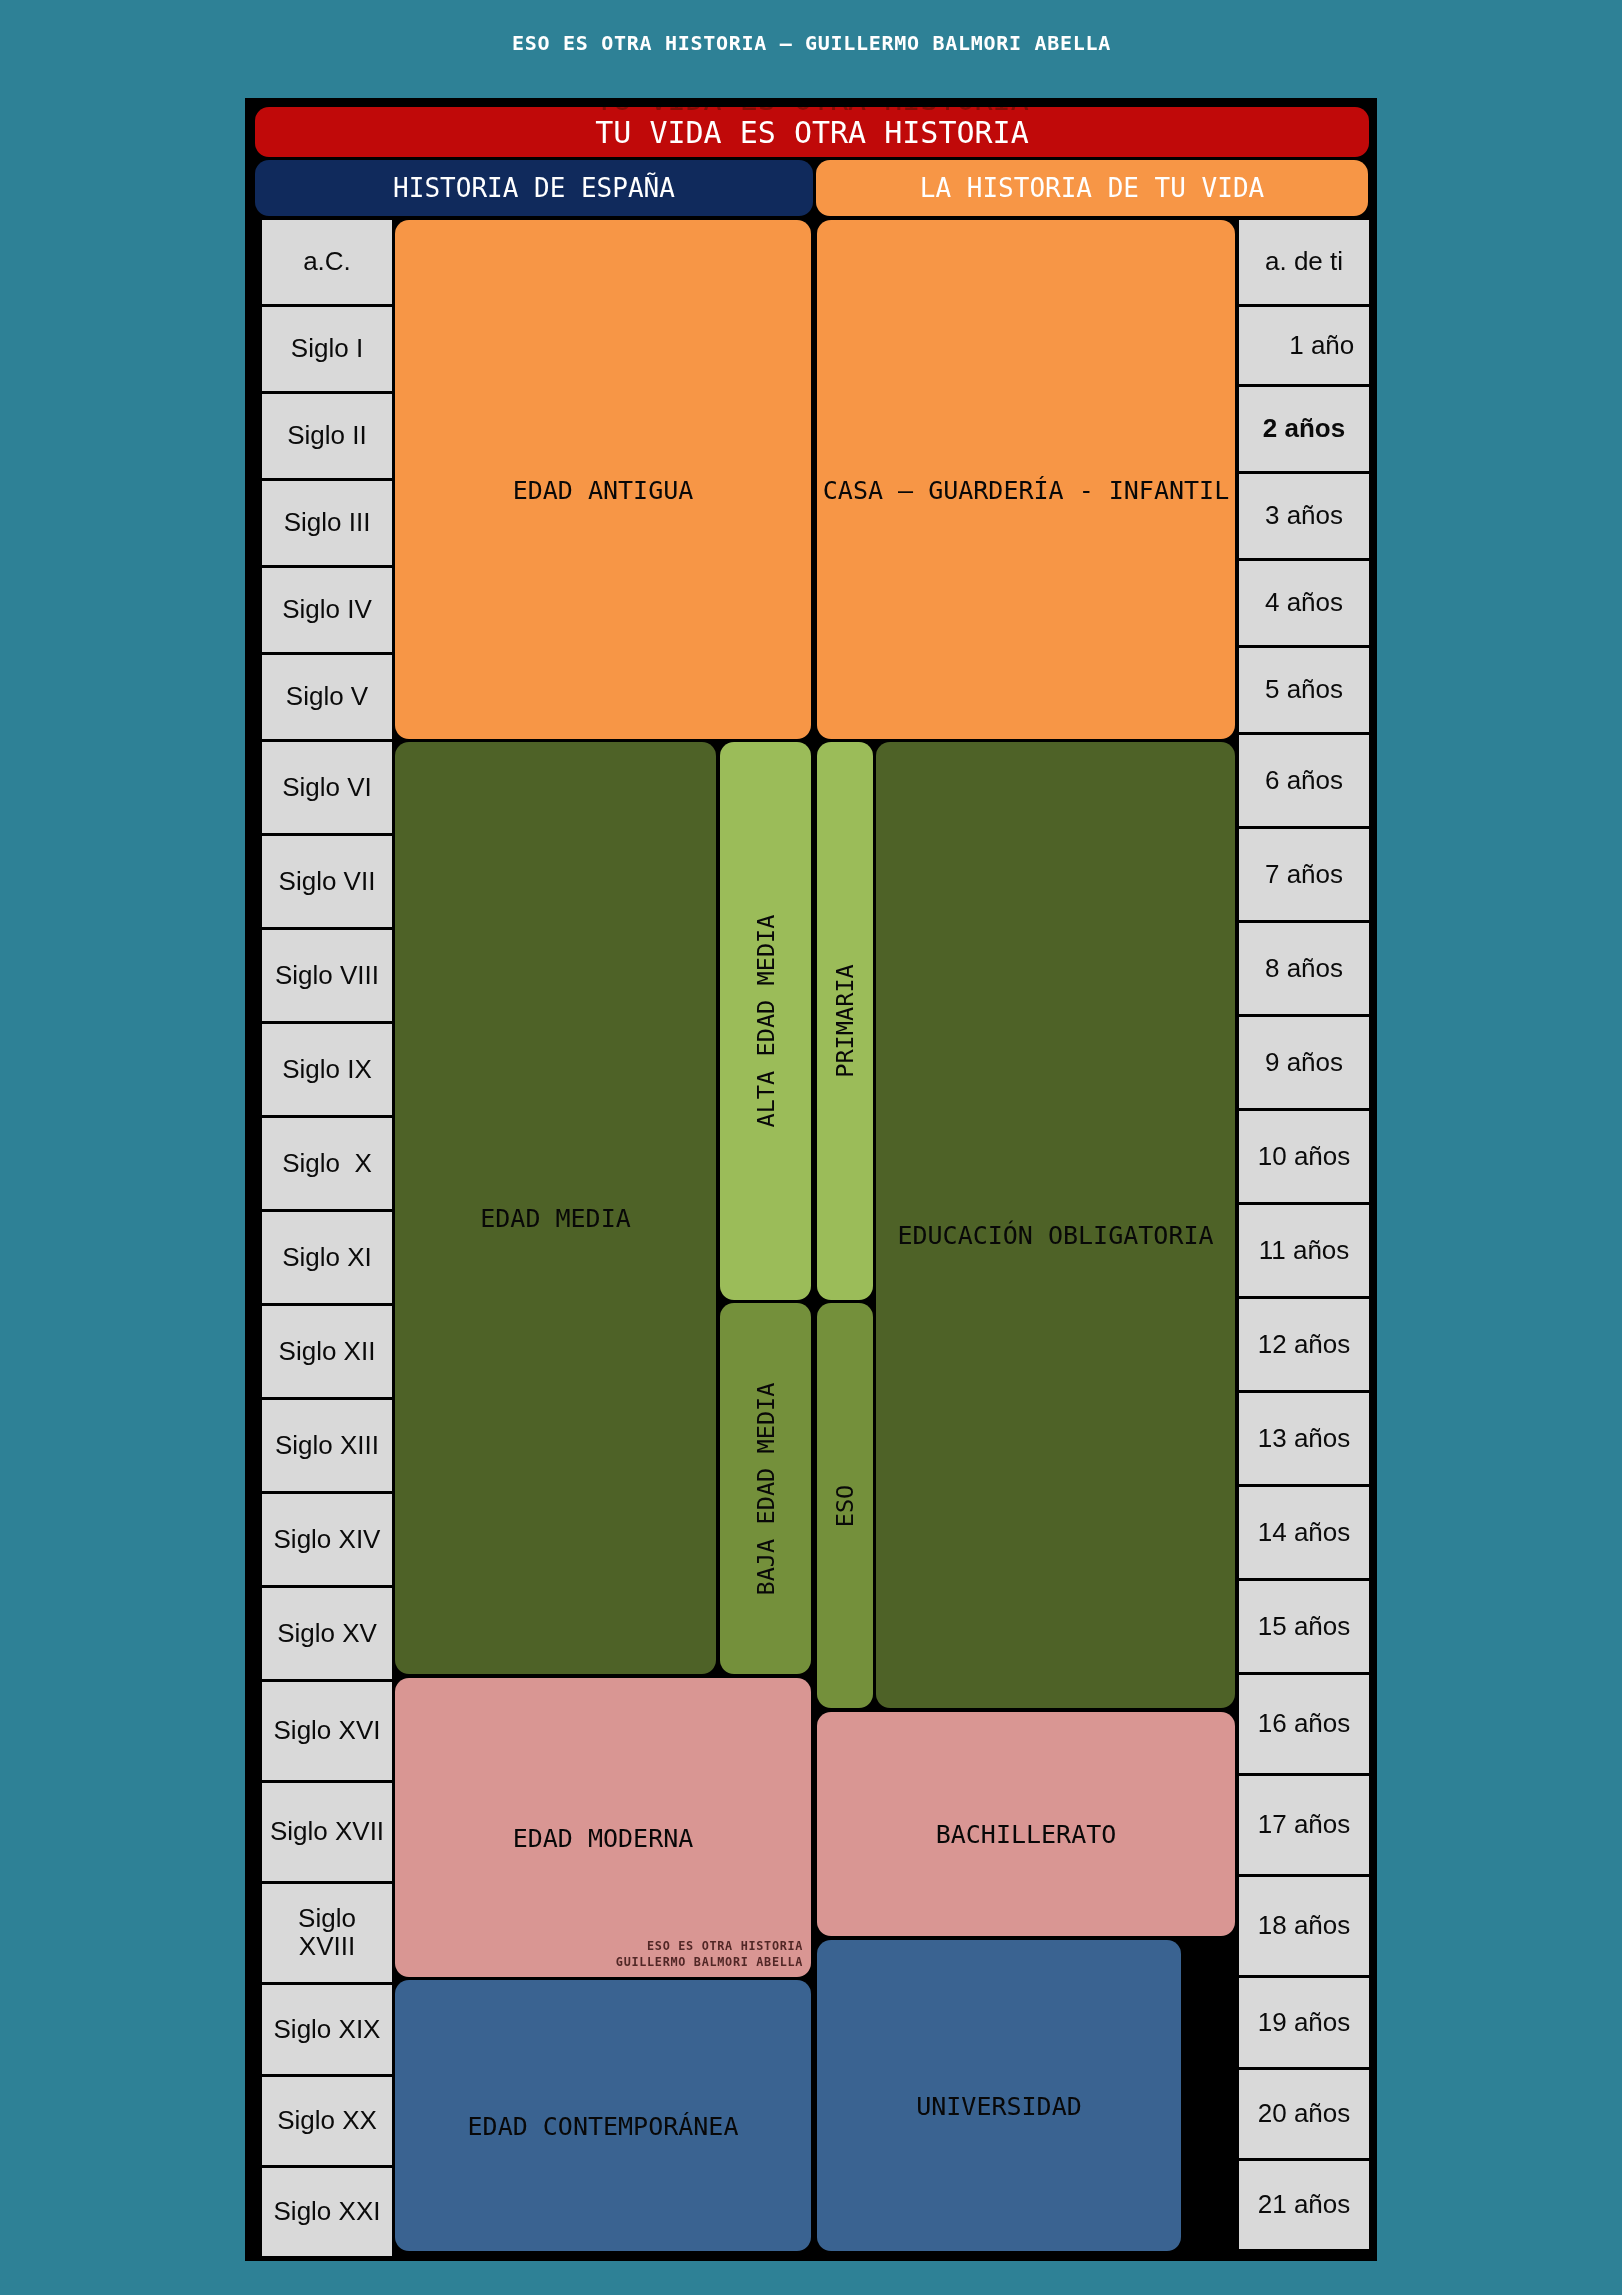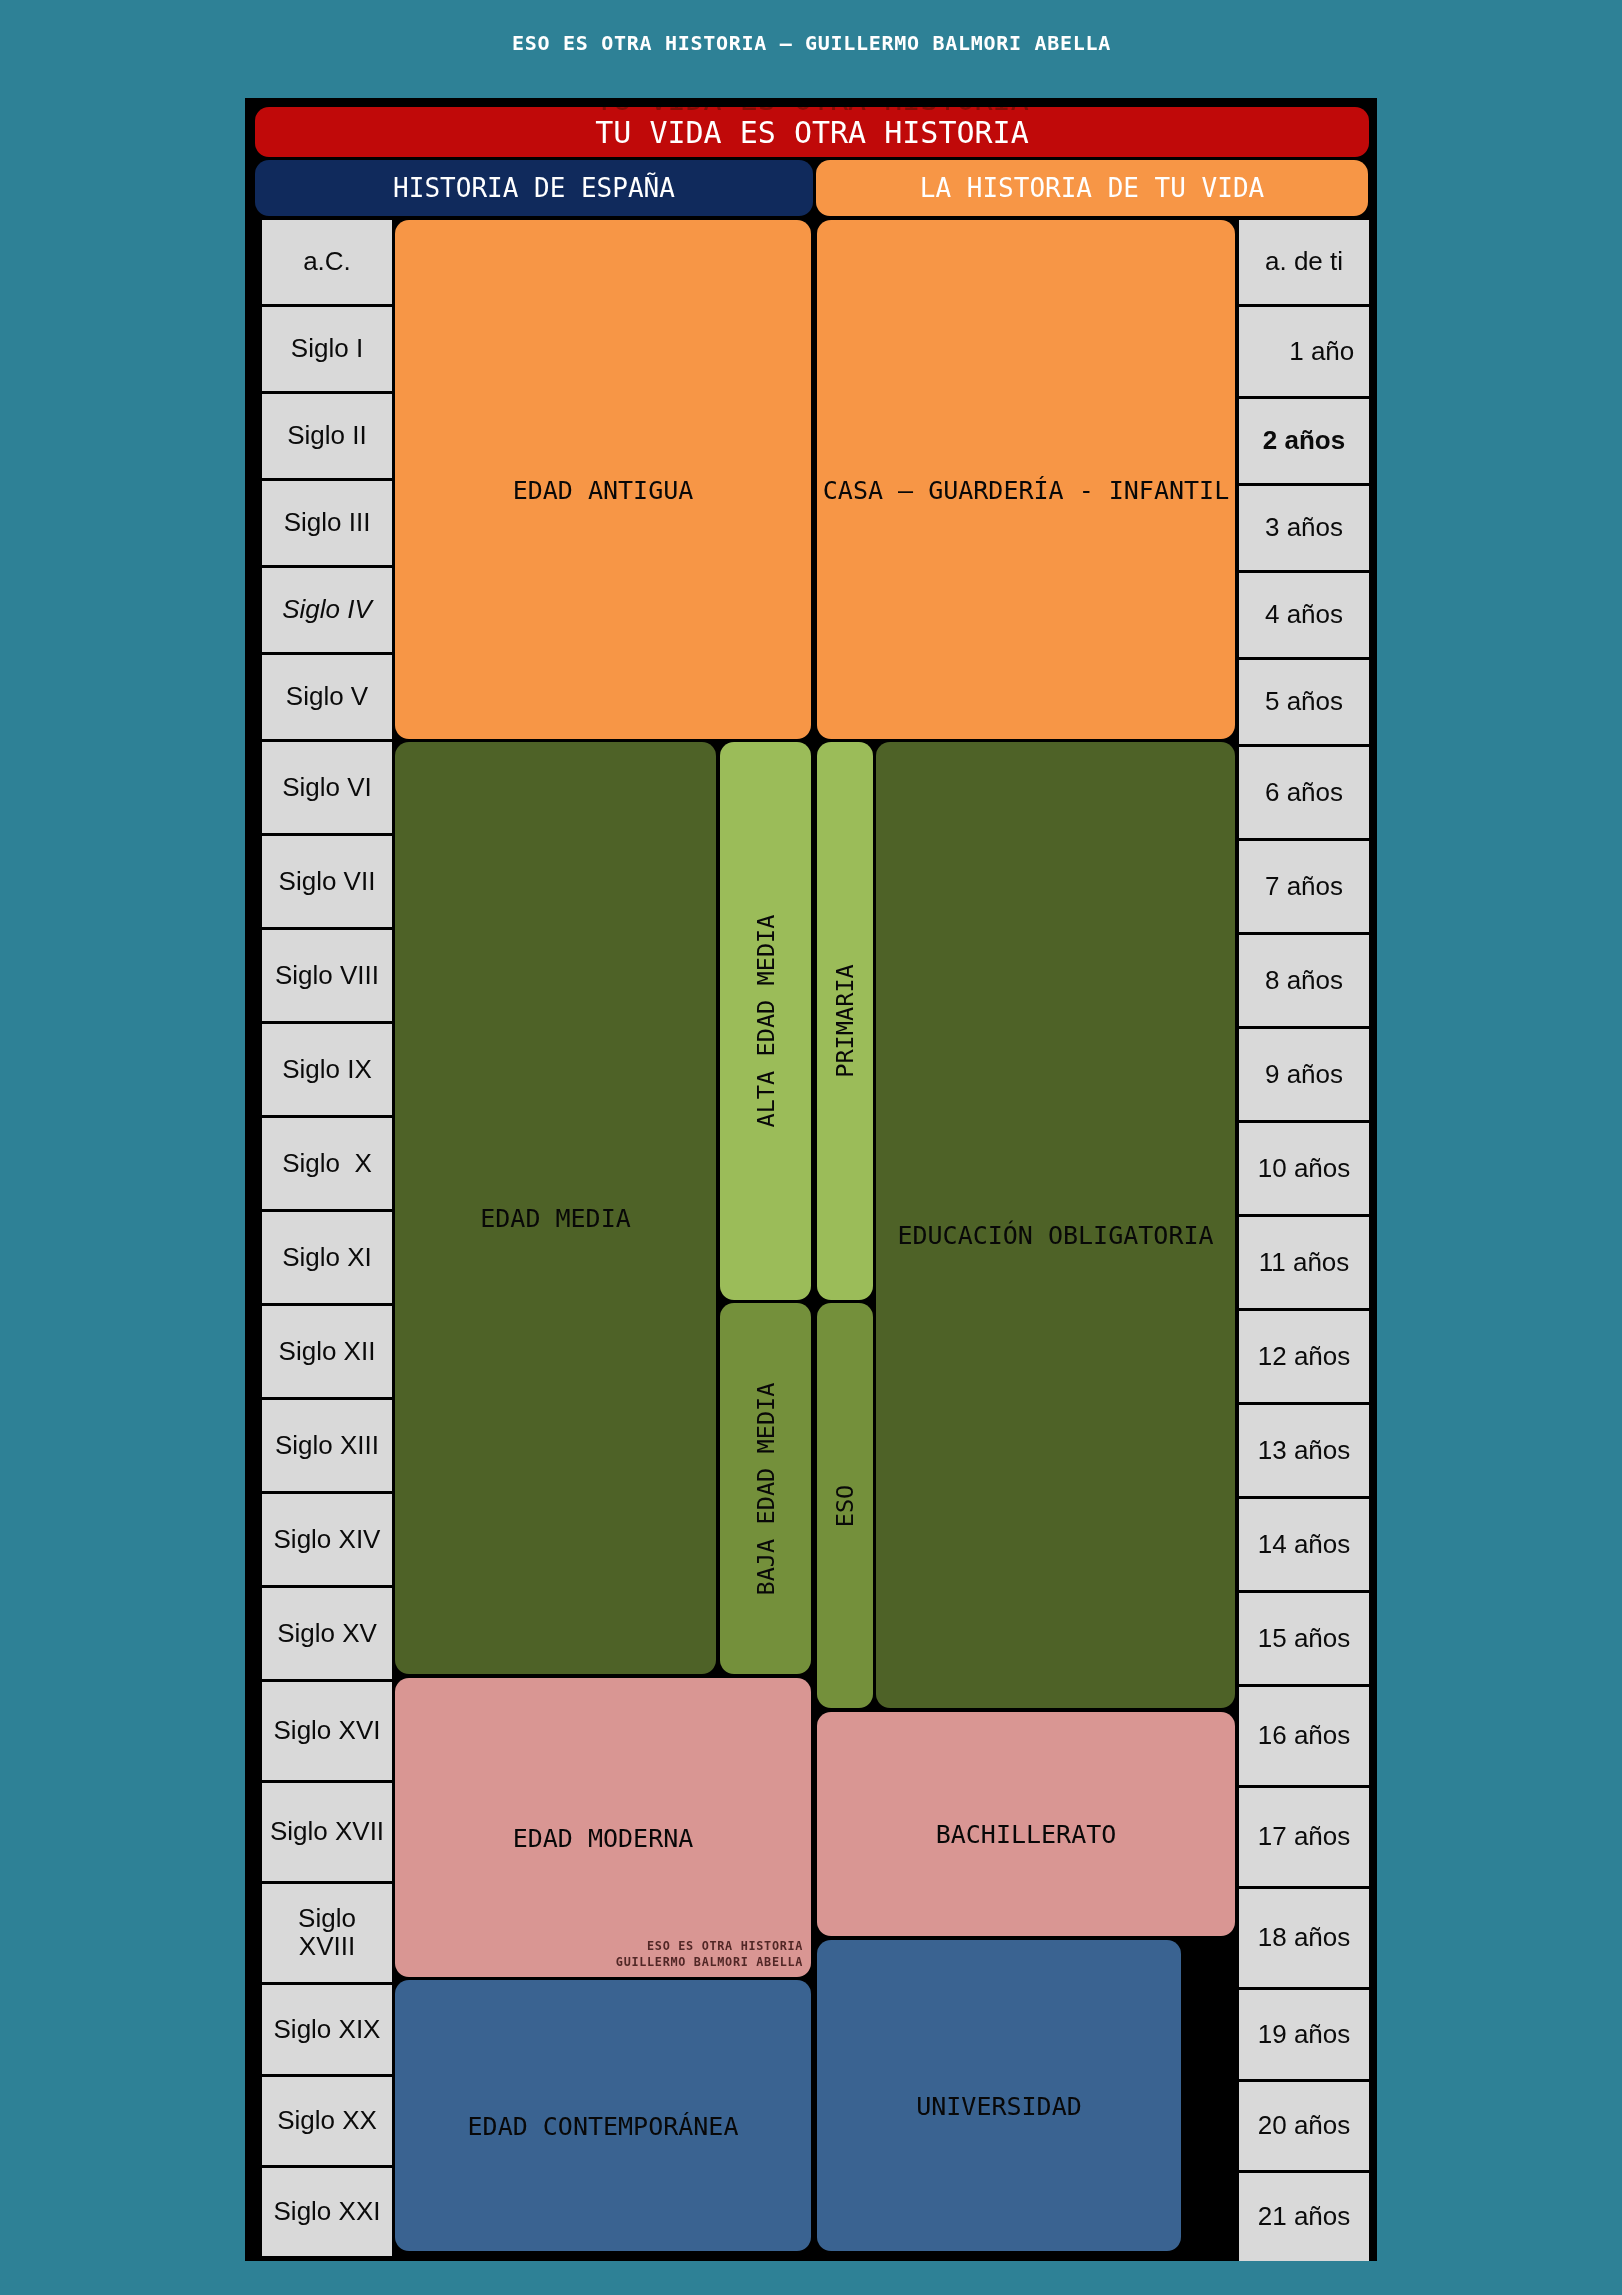--- a/index.html
+++ b/index.html
@@ -88,42 +88,42 @@
 </div>
 
 <div class="abs hdr hdr-spain mono">HISTORIA DE ESPAÑA</div>
 <div class="abs hdr hdr-life mono">LA HISTORIA DE TU VIDA</div>
 
 <div class="abs label-col col-centuries" id="col-centuries">
     <div class="lcell" style="height: 87px;">a.C.</div>
     <div class="lcell" style="height: 87px;">Siglo I</div>
     <div class="lcell" style="height: 87px;">Siglo II</div>
     <div class="lcell" style="height: 87px;">Siglo III</div>
-    <div class="lcell" style="height: 87px; font-style: italic;">Siglo IV</div>
+    <div class="lcell" style="height: 87px;">Siglo IV</div>
     <div class="lcell" style="height: 87px;">Siglo V</div>
     <div class="lcell" style="height: 94px;">Siglo VI</div>
     <div class="lcell" style="height: 94px;">Siglo VII</div>
     <div class="lcell" style="height: 94px;">Siglo VIII</div>
     <div class="lcell" style="height: 94px;">Siglo IX</div>
     <div class="lcell" style="height: 94px;">Siglo&nbsp; X</div>
     <div class="lcell" style="height: 94px;">Siglo XI</div>
     <div class="lcell" style="height: 94px;">Siglo XII</div>
     <div class="lcell" style="height: 94px;">Siglo XIII</div>
     <div class="lcell" style="height: 94px;">Siglo XIV</div>
     <div class="lcell" style="height: 94px;">Siglo XV</div>
     <div class="lcell" style="height: 101px;">Siglo XVI</div>
     <div class="lcell" style="height: 101px;">Siglo XVII</div>
     <div class="lcell" style="height: 101px;">Siglo XVIII</div>
     <div class="lcell" style="height: 92px;">Siglo XIX</div>
     <div class="lcell" style="height: 91px;">Siglo XX</div>
     <div class="lcell" style="height: 88px;">Siglo XXI</div>
   </div>
 <div class="abs label-col col-ages" id="col-ages">
     <div class="lcell" style="height: 87px;">a. de ti</div>
-    <div class="lcell" style="height: 92px; padding-left: 42px;">1 año</div>
+    <div class="lcell" style="height: 80px; padding-left: 42px;">1 año</div>
     <div class="lcell" style="height: 87px; font-weight: bold;">2 años</div>
     <div class="lcell" style="height: 87px;">3 años</div>
     <div class="lcell" style="height: 87px;">4 años</div>
     <div class="lcell" style="height: 87px;">5 años</div>
     <div class="lcell" style="height: 94px;">6 años</div>
     <div class="lcell" style="height: 94px;">7 años</div>
     <div class="lcell" style="height: 94px;">8 años</div>
     <div class="lcell" style="height: 94px;">9 años</div>
     <div class="lcell" style="height: 94px;">10 años</div>
     <div class="lcell" style="height: 94px;">11 años</div>

